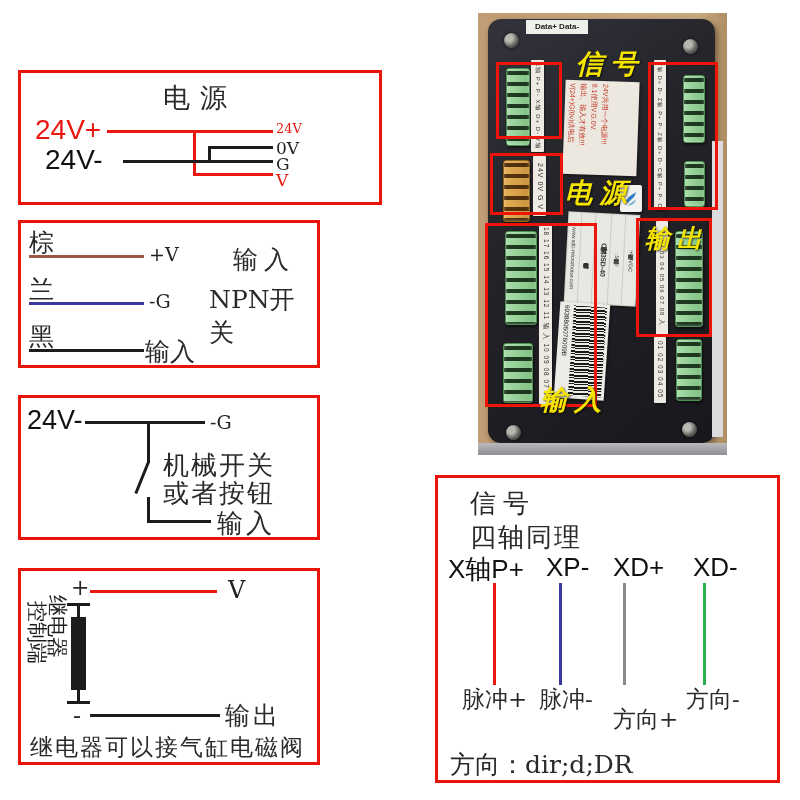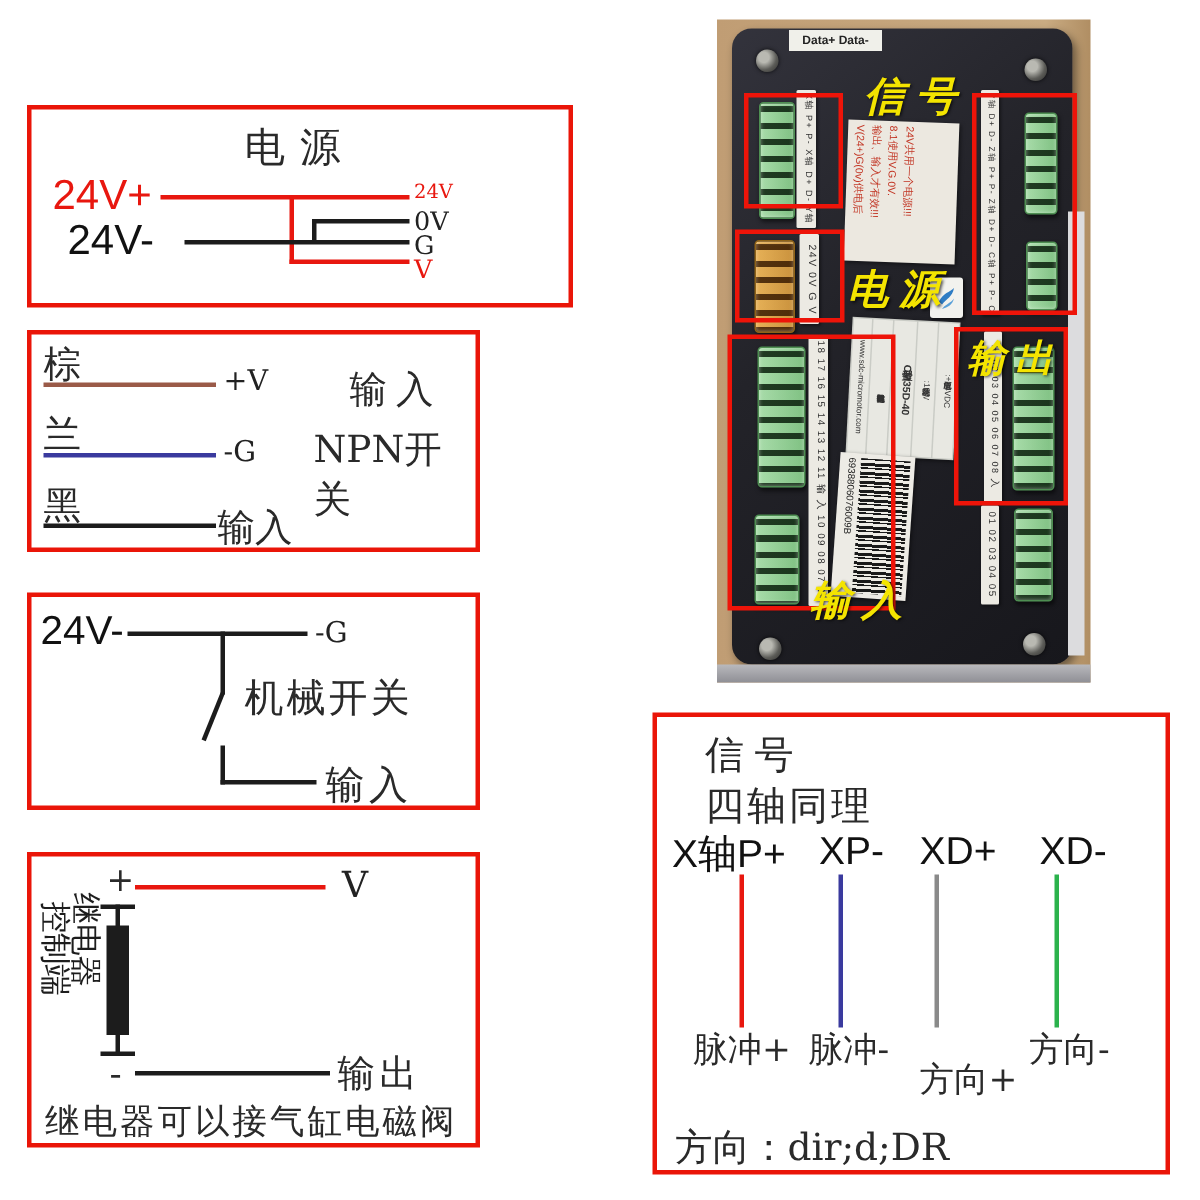--- a/index.html
+++ b/index.html
@@ -98,20 +98,21 @@
 
   <div class="redbox" style="left:18px;top:395px;width:302px;height:145px;">
     <div class="abs bsans" style="left:6px;top:7px;font-size:27px;">24V-</div>
     <div class="wire w-black" style="left:64px;top:23px;width:120px;height:3px;"></div>
     <div class="abs serifpin" style="left:189px;top:13px;font-size:19px;">-G</div>
     <div class="wire w-black" style="left:126px;top:23px;width:3px;height:42px;"></div>
     <div class="wire w-black" style="left:126px;top:64px;width:3px;height:34px;transform-origin:top center;transform:rotate(22deg);"></div>
     <div class="wire w-black" style="left:126px;top:99px;width:3px;height:26px;"></div>
     <div class="wire w-black" style="left:126px;top:122px;width:64px;height:3px;"></div>
     <div class="abs cn" style="left:142px;top:50px;font-size:26px;letter-spacing:2px;">机械开关</div>
+    <div class="abs cn" style="left:142px;top:78px;font-size:26px;letter-spacing:2px;">或者按钮</div>
     <div class="abs cn" style="left:196px;top:108px;font-size:26px;letter-spacing:3px;">输入</div>
   </div>
 
   <div class="redbox" style="left:18px;top:568px;width:302px;height:197px;">
     <div class="abs cn" style="left:50px;top:4px;font-size:22px;">+</div>
     <div class="wire w-red" style="left:69px;top:19px;width:127px;height:3px;"></div>
     <div class="abs serifpin" style="left:207px;top:5px;font-size:24px;">V</div>
 
     <div class="wire w-black" style="left:46px;top:32px;width:23px;height:3px;"></div>
     <div class="wire w-black" style="left:56px;top:32px;width:3px;height:15px;"></div>

